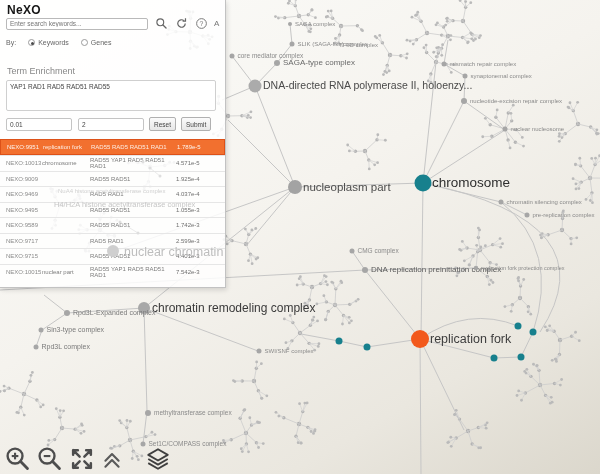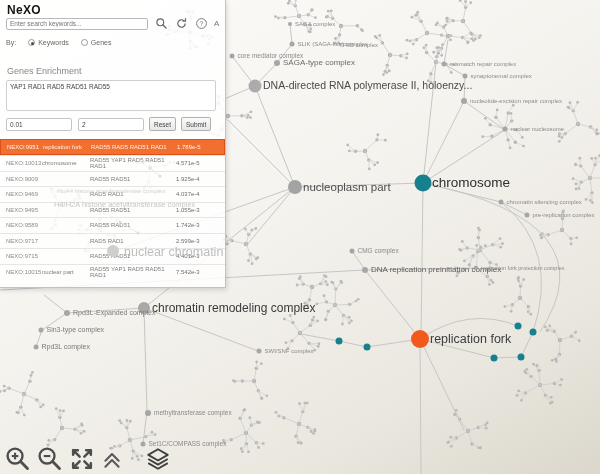--- a/index.html
+++ b/index.html
@@ -1243,21 +1243,21 @@
     <div class="by-row">
       <span>By:</span>
       <span id="radio-group" style="display:flex;align-items:center;">
           <span class="radio checked"></span>
           <span>Keywords</span>
           <span class="radio"></span>
           <span>Genes</span>
         </span>
     </div>
 
-    <div class="te-title">Genes Enrichment</div>
+    <div class="te-title">Term Enrichment</div>
 
     <textarea class="query-area" style="">YAP1 RAD1 RAD5 RAD51 RAD55</textarea>
 
     <div class="params-row">
       <input class="num-input" value="0.01" style="">
       <input class="num-input" value="2" style="">
       <button class="p-btn">Reset</button>
       <button class="p-btn">Submit</button>
     </div>
 

